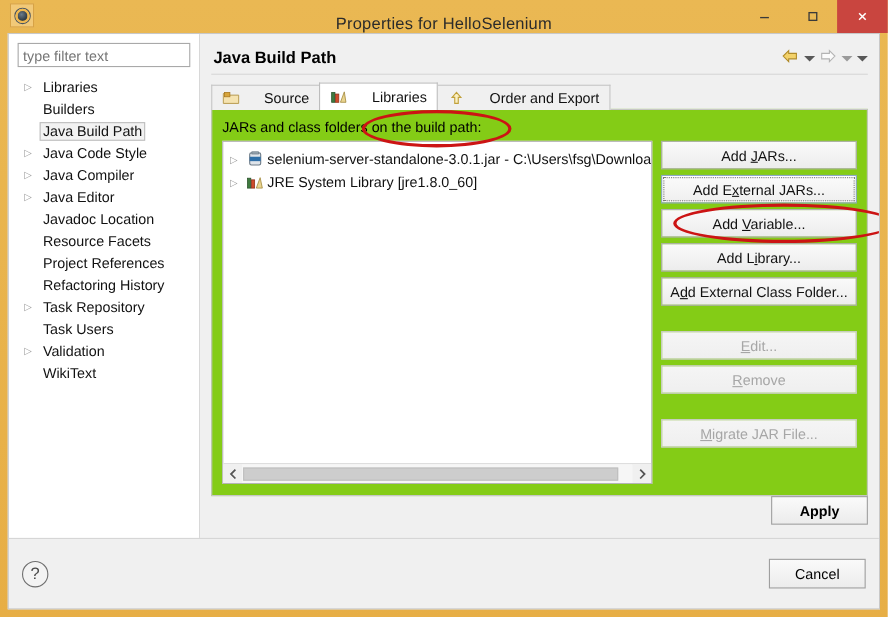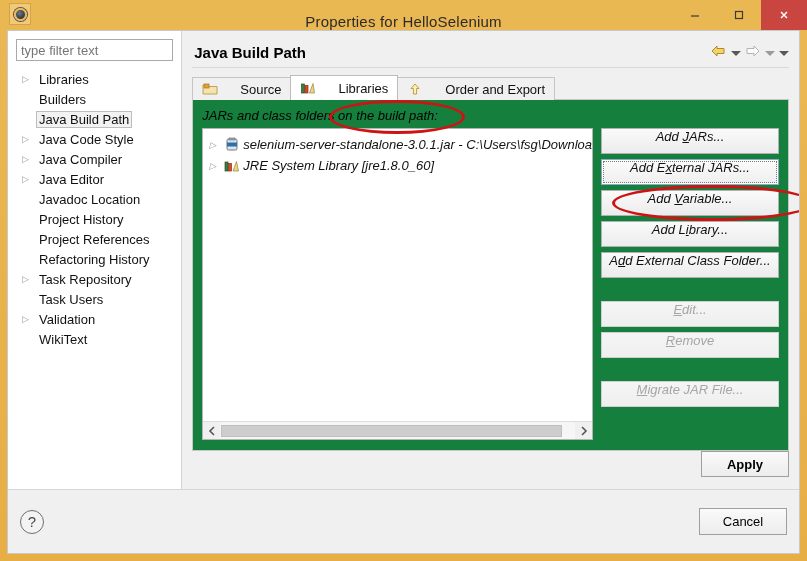--- a/index.html
+++ b/index.html
@@ -197,25 +197,24 @@
     border-color: #bdbdbd;
     position: relative;
     z-index: 3;
   }
   .tab-icon { width: 16px; height: 14px; flex: 0 0 16px; }
 
   
   #tabpanel {
     position: relative;
     margin-top: -1px;
-    background: #15803d;
+    background: #84cc16;
     border: 1px solid #c6c6c6;
     height: 352px;
     padding: 8px 9px 9px 9px;
-    font-style: italic;
   }
   #jars-label { font-size: 13px; margin-bottom: 5px; color: #000; }
 
   #panel-row { display: flex; gap: 8px; height: 312px; }
 
   #treebox {
     flex: 1;
     background: #ffffff;
     border: 1px solid #b4b4b4;
     position: relative;
@@ -276,21 +275,21 @@
     position: relative;
   }
   .btn {
     height: 26px;
     background: linear-gradient(#fafafa, #ececec);
     border: 1px solid #b0b0b0;
     font-family: "Liberation Sans", sans-serif;
     font-size: 13px;
     color: #111;
     display: flex;
-    align-items: flex-start;
+    align-items: center;
     justify-content: center;
     white-space: nowrap;
   }
   .btn.focused {
     border-color: #8ea8c8;
     box-shadow: inset 0 0 0 1px #fff;
     outline: 1px dotted #7a7a7a;
     outline-offset: -3px;
     background: linear-gradient(#fbfbfb, #efefef);
   }
@@ -420,21 +419,21 @@
             <div class="tree-item">
               <span class="tree-arrow">▷</span>
               <span class="tree-label">Java Editor</span>
             </div>
             <div class="tree-item">
               <span class="tree-arrow"></span>
               <span class="tree-label">Javadoc Location</span>
             </div>
             <div class="tree-item">
               <span class="tree-arrow"></span>
-              <span class="tree-label">Project History</span>
+              <span class="tree-label">Resource Facets</span>
             </div>
             <div class="tree-item">
               <span class="tree-arrow"></span>
               <span class="tree-label">Project References</span>
             </div>
             <div class="tree-item">
               <span class="tree-arrow"></span>
               <span class="tree-label">Refactoring History</span>
             </div>
             <div class="tree-item">

